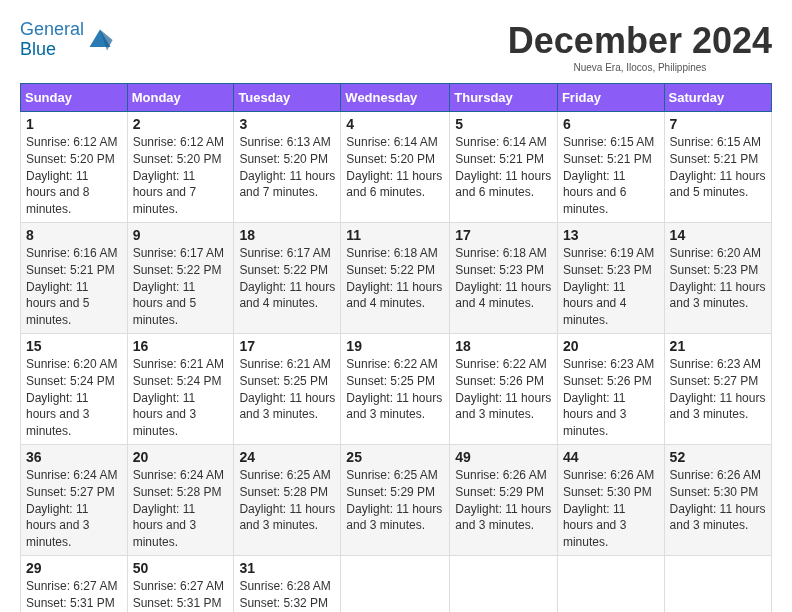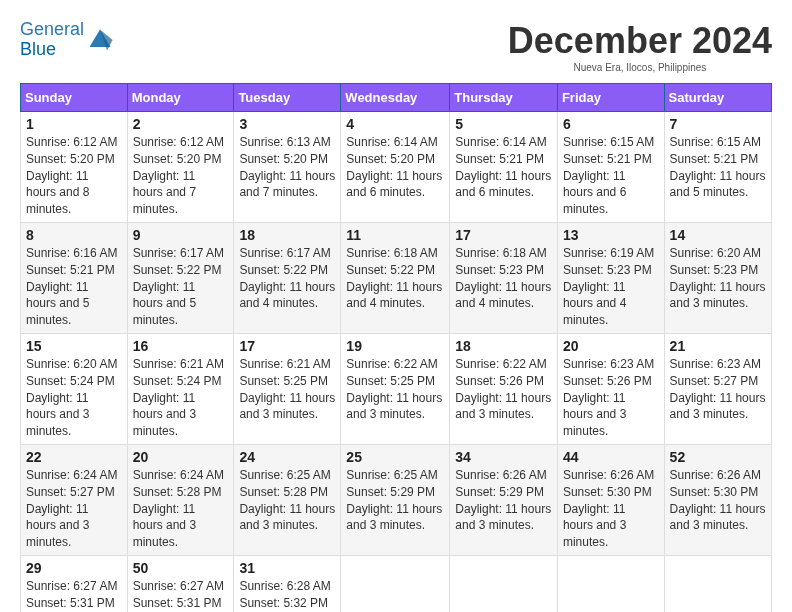--- a/index.html
+++ b/index.html
@@ -207,37 +207,37 @@
           <span class="day-number">20</span>
           <div class="day-info">Sunrise: 6:23 AM<br>Sunset: 5:26 PM<br>Daylight: 11 hours and 3 minutes.</div>
         </td>
         <td>
           <span class="day-number">21</span>
           <div class="day-info">Sunrise: 6:23 AM<br>Sunset: 5:27 PM<br>Daylight: 11 hours and 3 minutes.</div>
         </td>
       </tr>
       <tr>
         <td>
-          <span class="day-number">22</span>
+          <span class="day-number">36</span>
           <div class="day-info">Sunrise: 6:24 AM<br>Sunset: 5:27 PM<br>Daylight: 11 hours and 3 minutes.</div>
         </td>
         <td>
           <span class="day-number">20</span>
           <div class="day-info">Sunrise: 6:24 AM<br>Sunset: 5:28 PM<br>Daylight: 11 hours and 3 minutes.</div>
         </td>
         <td>
           <span class="day-number">24</span>
           <div class="day-info">Sunrise: 6:25 AM<br>Sunset: 5:28 PM<br>Daylight: 11 hours and 3 minutes.</div>
         </td>
         <td>
           <span class="day-number">25</span>
           <div class="day-info">Sunrise: 6:25 AM<br>Sunset: 5:29 PM<br>Daylight: 11 hours and 3 minutes.</div>
         </td>
         <td>
-          <span class="day-number">34</span>
+          <span class="day-number">49</span>
           <div class="day-info">Sunrise: 6:26 AM<br>Sunset: 5:29 PM<br>Daylight: 11 hours and 3 minutes.</div>
         </td>
         <td>
           <span class="day-number">44</span>
           <div class="day-info">Sunrise: 6:26 AM<br>Sunset: 5:30 PM<br>Daylight: 11 hours and 3 minutes.</div>
         </td>
         <td>
           <span class="day-number">52</span>
           <div class="day-info">Sunrise: 6:26 AM<br>Sunset: 5:30 PM<br>Daylight: 11 hours and 3 minutes.</div>
         </td>

